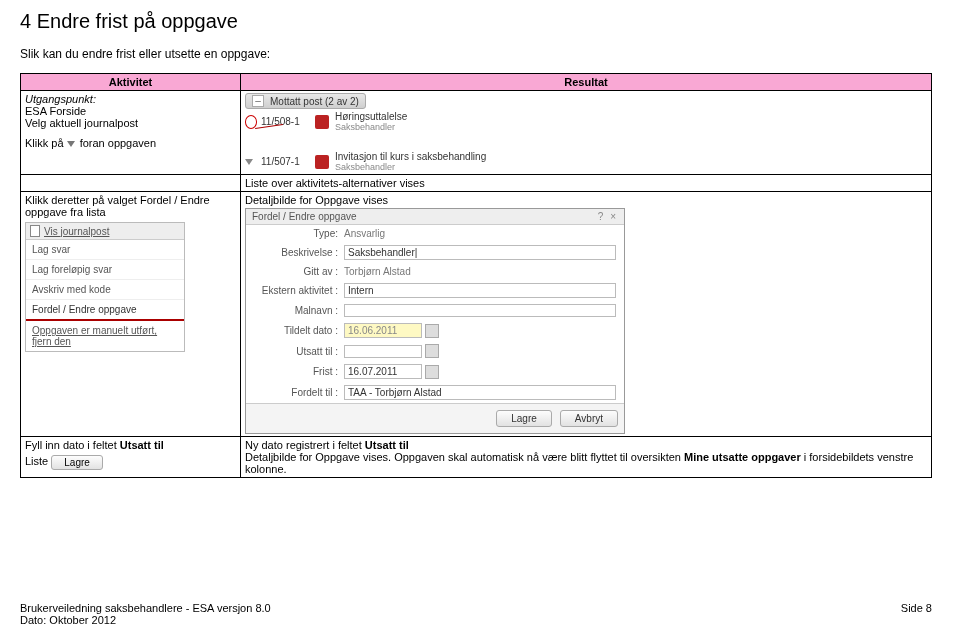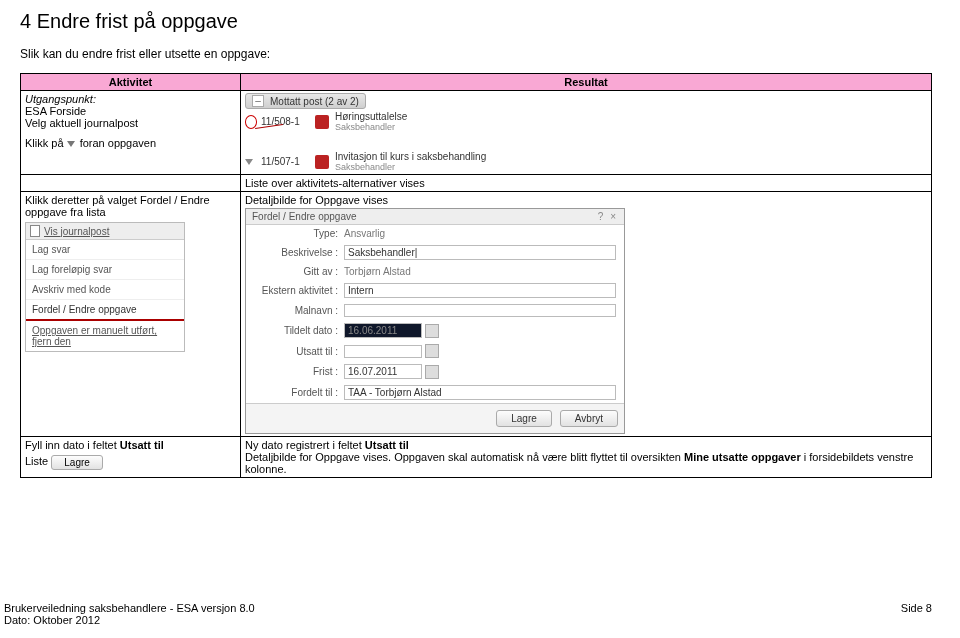--- a/index.html
+++ b/index.html
@@ -199,21 +199,21 @@
     border: 1px solid #aaa;
     background: linear-gradient(#fdfdfd,#e2e2e2);
     border-radius: 3px;
     padding: 1px 12px;
     font-size: 10px;
     vertical-align: middle;
   }
   .footer {
     position: absolute;
     bottom: 12px;
-    left: 4px;
+    left: 20px;
     right: 28px;
     display: flex;
     justify-content: space-between;
     font-size: 11px;
     color: #000;
   }
 </style>
 </head>
 <body>
 
@@ -316,21 +316,21 @@
         <div class="row">
               <label>Ekstern aktivitet :</label>
               <div class="inp">Intern</div>
             </div>
         <div class="row">
               <label>Malnavn :</label>
               <div class="inp"></div>
             </div>
         <div class="row">
               <label>Tildelt dato :</label>
-              <div class="inp narrow" style="background:#0f172a;color:#888">16.06.2011</div>
+              <div class="inp narrow" style="background:#fef9c3;color:#888">16.06.2011</div>
               <span class="cal"></span>
             </div>
         <div class="row">
               <label>Utsatt til :</label>
               <div class="inp narrow"></div>
               <span class="cal"></span>
             </div>
         <div class="row">
               <label>Frist :</label>
               <div class="inp narrow">16.07.2011</div>

